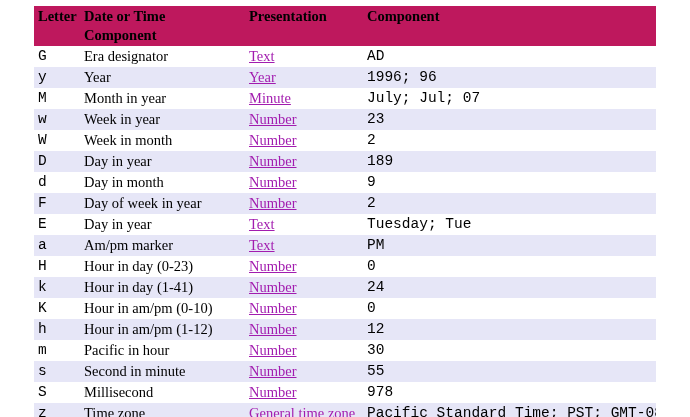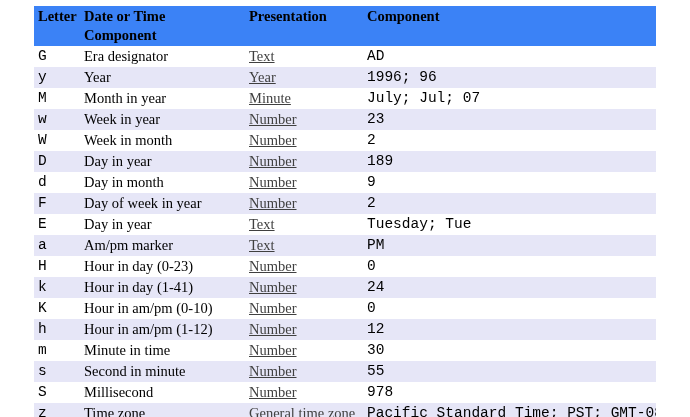--- a/index.html
+++ b/index.html
@@ -26,21 +26,21 @@
   table.date-table th,
   table.date-table td {
     text-align: left;
     vertical-align: top;
     padding: 1px 4px 1px 4px;
     font-size: 14.5px;
     line-height: 19px;
     border: none;
   }
   table.date-table thead th {
-    background: #3b82f6;
+    background: #be185d;
     font-weight: bold;
     font-family: "Liberation Serif", serif;
     font-size: 14.5px;
   }
   tbody tr.odd td {
     background: #ffffff;
   }
   tbody tr.even td {
     background: #e6e6f7;
   }
@@ -53,21 +53,21 @@
     font-size: 11.5px;
     padding-left: 6px;
   }
   td.examples-cell {
     font-family: "Liberation Mono", monospace;
     font-size: 11.5px;
     white-space: nowrap;
     overflow: hidden;
   }
   a.doclink {
-    color: #404040;
+    color: #a21caf;
     text-decoration: underline;
     font-family: "Liberation Serif", serif;
     font-size: 14.5px;
     cursor: pointer;
   }
   th.head-cell {
     padding-top: 2px;
     padding-bottom: 2px;
   }
 </style>
@@ -170,21 +170,21 @@
         <td class="examples-cell">0</td>
       </tr>
       <tr class="even">
         <td class="letter-cell">h</td>
         <td>Hour in am/pm (1-12)</td>
         <td><a class="doclink">Number</a></td>
         <td class="examples-cell">12</td>
       </tr>
       <tr class="odd">
         <td class="letter-cell">m</td>
-        <td>Minute in time</td>
+        <td>Pacific in hour</td>
         <td><a class="doclink">Number</a></td>
         <td class="examples-cell">30</td>
       </tr>
       <tr class="even">
         <td class="letter-cell">s</td>
         <td>Second in minute</td>
         <td><a class="doclink">Number</a></td>
         <td class="examples-cell">55</td>
       </tr>
       <tr class="odd">

